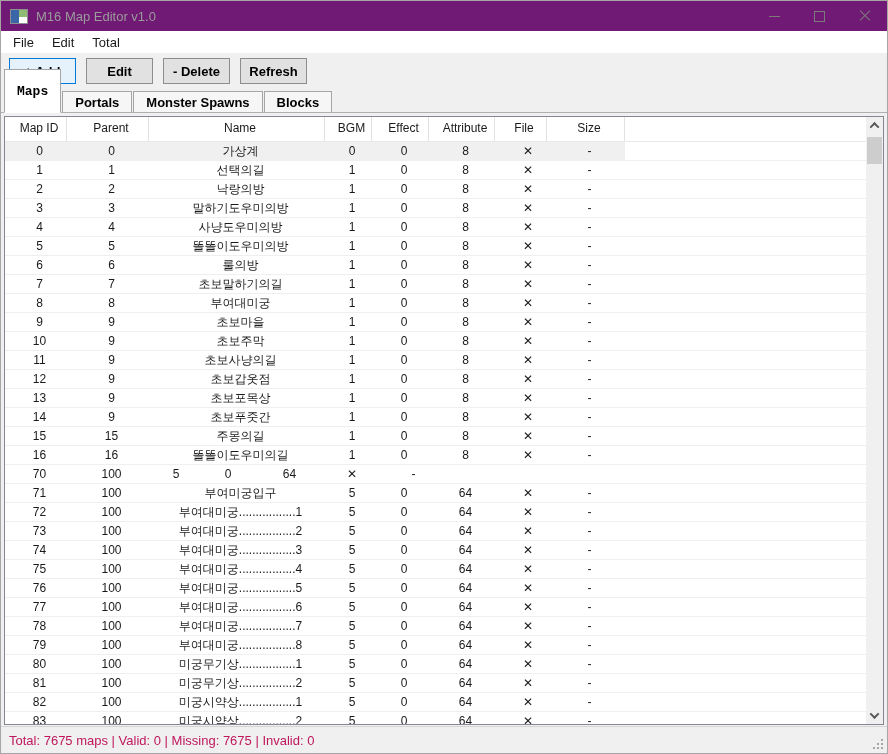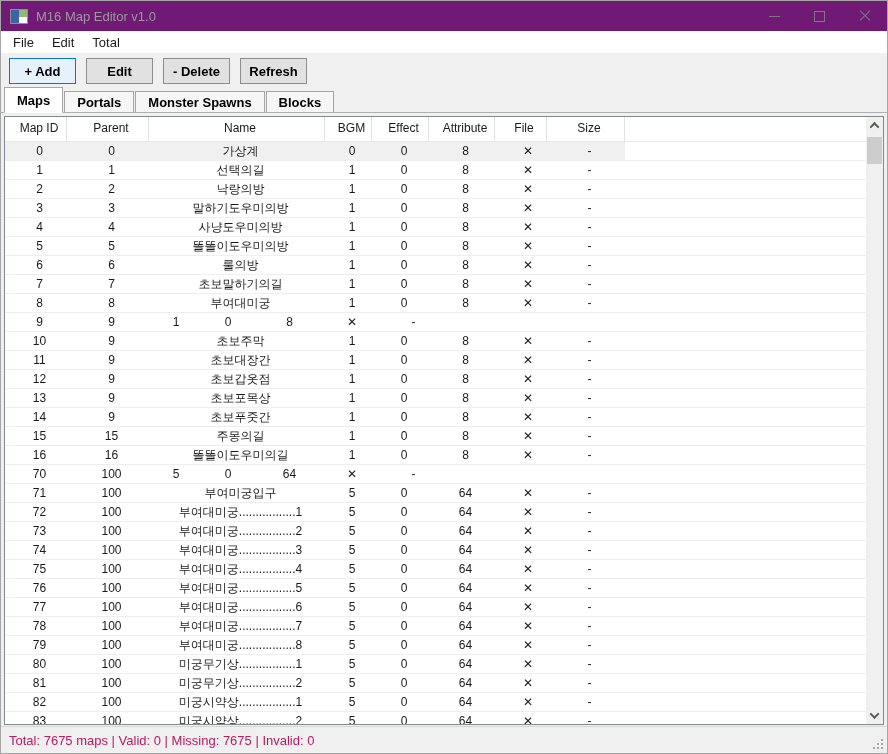--- a/index.html
+++ b/index.html
@@ -31,21 +31,21 @@
   .toolzone{flex:0 0 60px;background:#f0f0f0;position:relative;}
   .buttons-row{display:flex;gap:10px;padding:5px 0 0 8px;}
   .btn{height:26px;min-width:67px;box-sizing:border-box;display:flex;align-items:center;justify-content:center;
        font-size:13px;font-weight:bold;color:#000;background:#e1e1e1;border:1px solid #8d8d8d;padding:0 8px;}
   .btn-add{background:#e5f1fb;border:1px solid #0078d7;}
   .tabs-row{position:absolute;left:0;right:0;bottom:0;height:27px;display:flex;align-items:flex-end;
             border-bottom:1px solid #b0b0b0;padding-left:3px;}
   .tab{height:21px;box-sizing:border-box;display:flex;align-items:center;justify-content:center;
        padding:0 12px;font-size:13px;font-weight:bold;color:#000;background:#f6f6f6;
        border:1px solid #a5a5a5;border-bottom:none;margin-right:1px;}
-  .tab.active{height:26px;background:#ffffff;margin-bottom:-1px;border-bottom:1px solid #ffffff;z-index:2;}
+  .tab.active{height:44px;background:#ffffff;margin-bottom:-1px;border-bottom:1px solid #ffffff;z-index:2;font-family:Liberation Mono, monospace;}
   
   .main{flex:1 1 auto;padding:3px 3px 1px 3px;background:#f0f0f0;min-height:0;}
   .list{height:100%;box-sizing:border-box;border:1px solid #828790;background:#ffffff;
         display:flex;flex-direction:column;position:relative;overflow:hidden;text-align:center;}
   .list-header{flex:0 0 24px;display:flex;border-bottom:1px solid #e8e8e8;background:#ffffff;}
   .hcell{box-sizing:border-box;font-size:12px;color:#1a1a1a;line-height:23px;padding-left:7px;
          border-right:1px solid #e2e2e2;white-space:nowrap;overflow:hidden;}
   .list-body{flex:1 1 auto;overflow:hidden;}
   .trow{height:19px;box-sizing:border-box;border-bottom:1px solid #efefef;display:flex;}
   .rowband{width:620px;display:flex;height:100%;}
@@ -231,20 +231,21 @@
               <div class="tcell c4">0</div>
               <div class="tcell c5">8</div>
               <div class="tcell c6">✕</div>
               <div class="tcell c7">-</div>
             </div>
           </div>
           <div class="trow">
             <div class="rowband">
               <div class="tcell c0">9</div>
               <div class="tcell c1">9</div>
+              <div class="tcell c2">초보마을</div>
               <div class="tcell c3">1</div>
               <div class="tcell c4">0</div>
               <div class="tcell c5">8</div>
               <div class="tcell c6">✕</div>
               <div class="tcell c7">-</div>
             </div>
           </div>
           <div class="trow">
             <div class="rowband">
               <div class="tcell c0">10</div>
@@ -254,21 +255,21 @@
               <div class="tcell c4">0</div>
               <div class="tcell c5">8</div>
               <div class="tcell c6">✕</div>
               <div class="tcell c7">-</div>
             </div>
           </div>
           <div class="trow">
             <div class="rowband">
               <div class="tcell c0">11</div>
               <div class="tcell c1">9</div>
-              <div class="tcell c2">초보대장간</div>
+              <div class="tcell c2">초보사냥의길</div>
               <div class="tcell c3">1</div>
               <div class="tcell c4">0</div>
               <div class="tcell c5">8</div>
               <div class="tcell c6">✕</div>
               <div class="tcell c7">-</div>
             </div>
           </div>
           <div class="trow">
             <div class="rowband">
               <div class="tcell c0">12</div>

